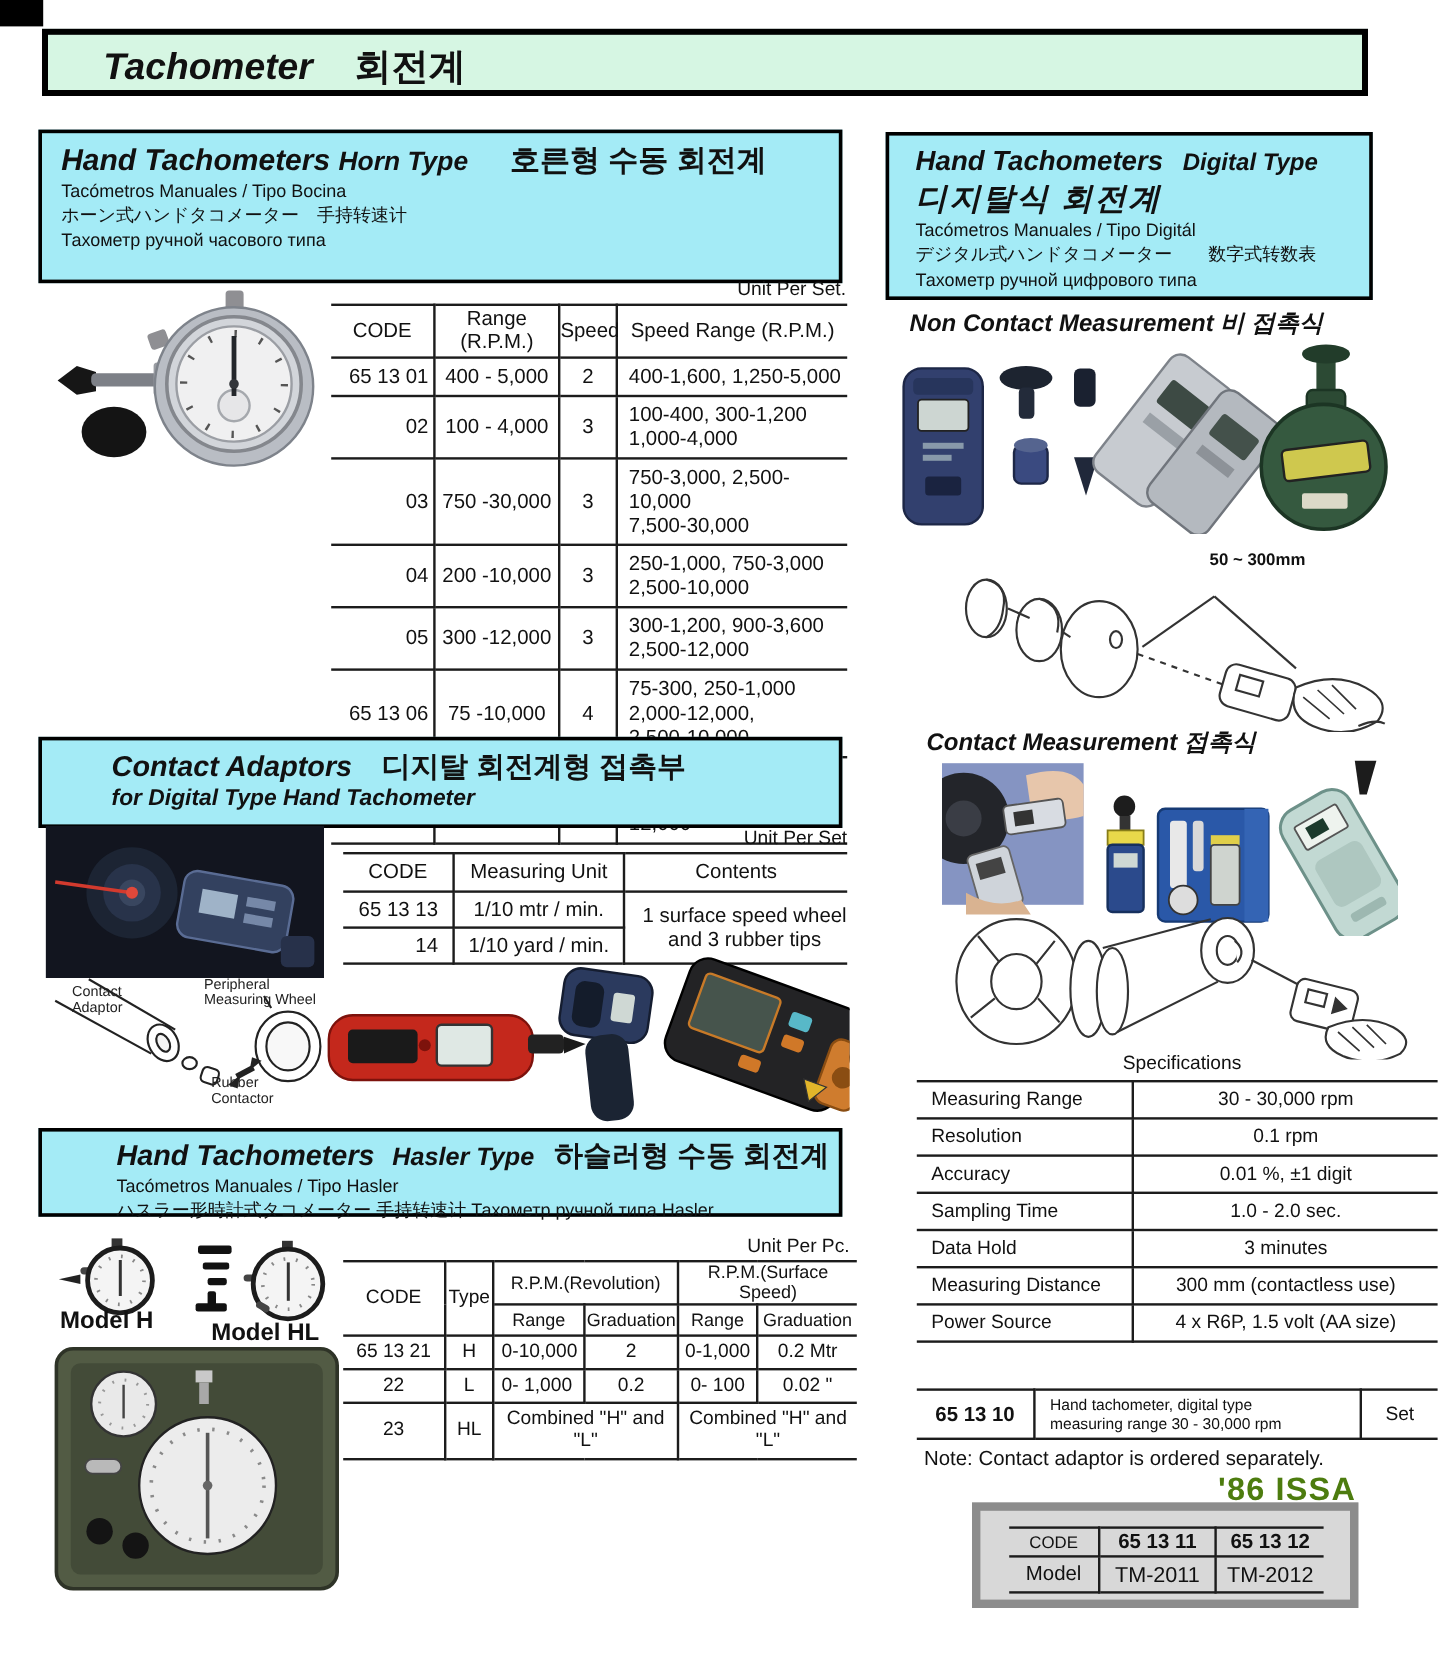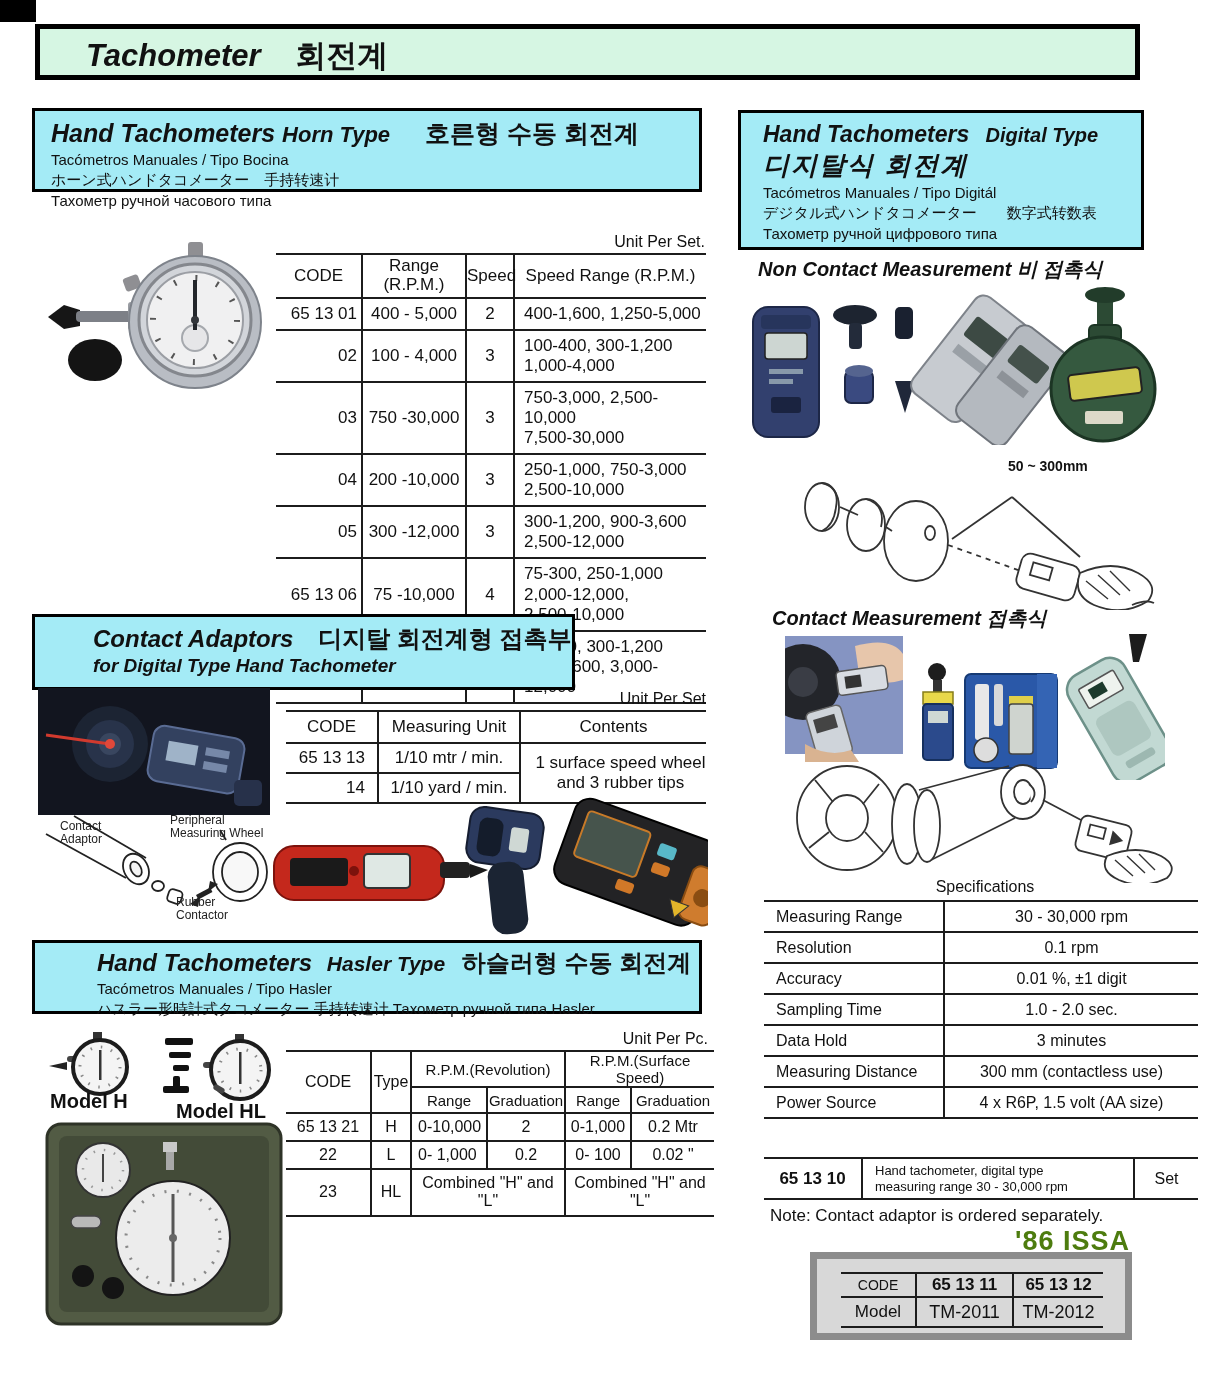--- a/index.html
+++ b/index.html
@@ -47,21 +47,21 @@
 
   <div class="abs" style="left:0;top:0;width:36px;height:22px;background:#000;"></div>
 
   <div class="abs banner" style="left:35px;top:24px;width:1105px;height:56px;">
     <div class="abs" style="left:26px;top:6px;font-size:31px;margin-left:20px;">
       <span class="bi">Tachometer</span>
       <span style="font-weight:bold;margin-left:26px;">회전계</span>
     </div>
   </div>
 
-  <div class="abs cyan" style="left:32px;top:108px;width:670px;height:84px;padding:6px 8px 4px 16px;">
+  <div class="abs cyan" style="left:32px;top:108px;width:670px;height:128px;padding:6px 8px 4px 16px;">
     <div style="font-size:25px;white-space:nowrap;">
       <span class="bi">Hand Tachometers</span>
       <span class="bi" style="font-size:22px;">Horn Type</span>
       <span style="font-weight:bold;margin-left:28px;">호른형 수동 회전계</span>
     </div>
     <div class="hdr-sub" style="padding-left:0;">Tacómetros Manuales / Tipo Bocina</div>
     <div class="hdr-sub">ホーン式ハンドタコメーター　手持转速计</div>
     <div class="hdr-sub">Тахометр ручной часового типа</div>
   </div>
 
@@ -142,21 +142,21 @@
     <tr>
       <td class="code">07</td>
       <td class="ctr">90 -12,000</td>
       <td class="ctr">4</td>
       <td class="pre sr">90-360, 300-1,200
 900-3,600, 3,000-12,000</td>
     </tr>
   </tbody>
     </table>
 
-  <div class="abs cyan" style="left:32px;top:614px;width:543px;height:76px;padding:6px 16px 4px 58px;">
+  <div class="abs cyan" style="left:32px;top:614px;width:670px;height:76px;padding:6px 16px 4px 58px;">
     <div style="font-size:24px;white-space:nowrap;">
       <span class="bi">Contact Adaptors</span>
       <span style="font-weight:bold;margin-left:18px;">디지탈 회전계형 접촉부</span>
     </div>
     <div class="bi" style="font-size:19px;">for Digital Type Hand  Tachometer</div>
   </div>
 
   <svg class="abs" style="left:38px;top:688px;" width="232" height="127" viewBox="0 0 232 127">
     <rect width="232" height="127" fill="#12151f"></rect>
     <circle cx="72" cy="56" r="38" fill="#1c2433"></circle>

